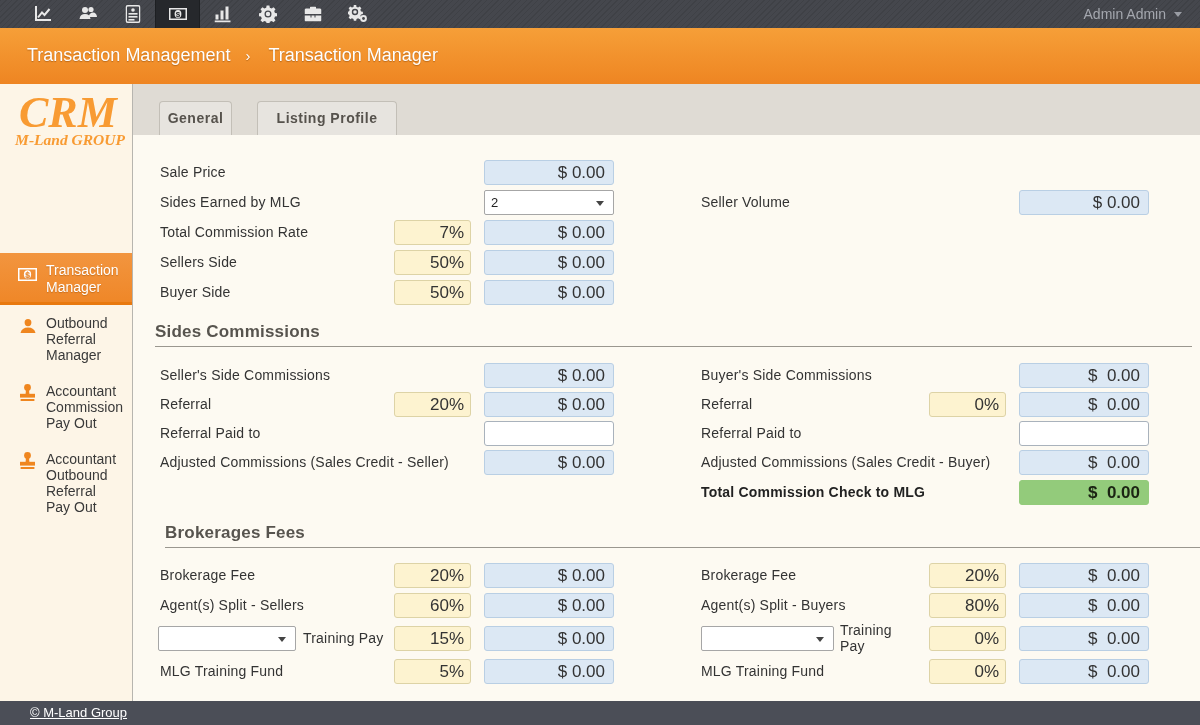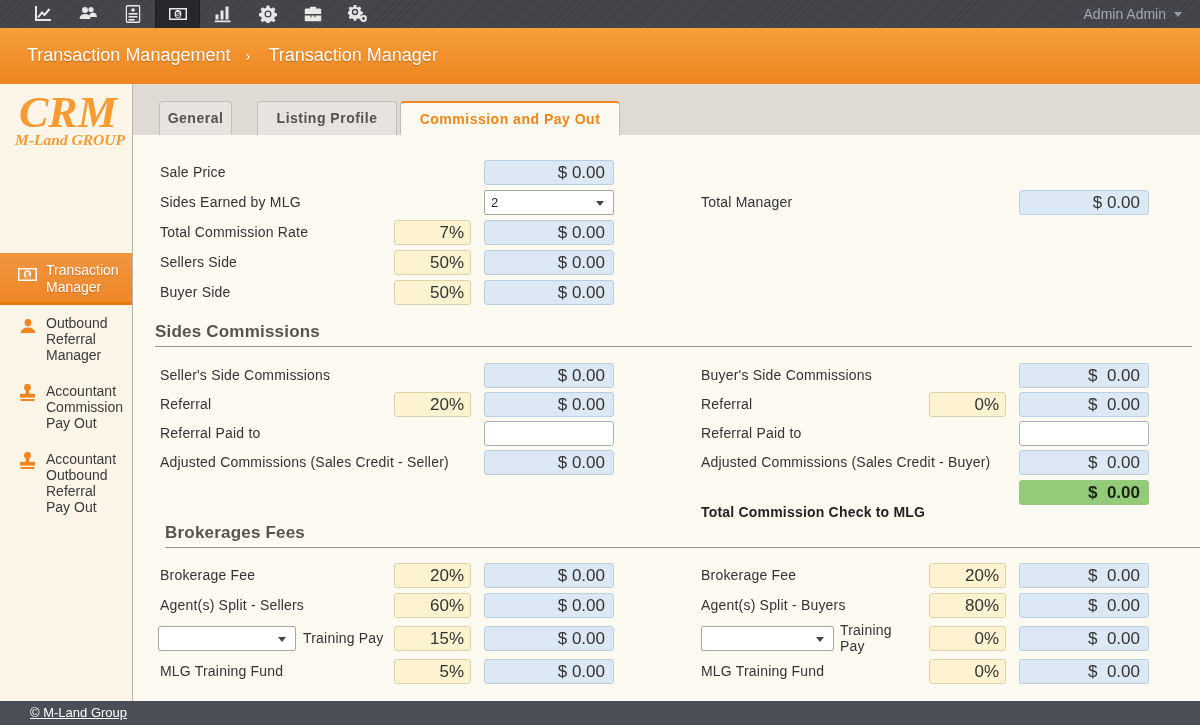--- a/index.html
+++ b/index.html
@@ -40,21 +40,21 @@
 
 #tabstrip { position:absolute; left:133px; top:84px; width:1067px; height:51px; background:#dfdbd4; }
 .tab { position:absolute; top:17px; height:34px; background:#e7e4df; border:1px solid #c3bfb7; border-bottom:none; border-radius:4px 4px 0 0; font-size:14px; font-weight:bold; color:#56524c; text-align:center; line-height:33px; letter-spacing:0.5px; }
 #tab1 { left:26px; width:73px; }
 #tab2 { left:124px; width:140px; }
 #tab3 { left:267px; width:220px; background:#fdfaf2; border-color:#c3bfb7; border-top:2px solid #ef8621; color:#f08619; height:35px; }
 
 
 #content { position:absolute; left:133px; top:135px; width:1067px; height:566px; background:#fdfaf2; }
 .lbl { position:absolute; font-size:14px; color:#333; letter-spacing:0.2px; line-height:25px; height:25px; white-space:nowrap; }
-.lbl.b { font-weight:bold; color:#222;margin-top:20px; }
+.lbl.b { font-weight:bold; color:#222; }
 .inp { position:absolute; height:25px; border-radius:3px; font-size:17px; color:#333; line-height:23px; white-space:pre; }
 .yel { background:#fdf3d0; border:1px solid #ddd3a6; width:77px; text-align:right; padding-right:6px; }
 .blu { background:#dce8f4; border:1px solid #b9cfe4; width:130px; text-align:right; padding-right:8px; }
 .wht { background:#fff; border:1px solid #a9b2bc; width:130px; }
 .grn { background:#93cb7b; border:1px solid #93cb7b; width:130px; text-align:right; padding-right:8px; font-weight:bold; color:#1b2413; }
 .sel { position:absolute; height:25px; background:#fff; border:1px solid #a6a6a6; border-radius:2px; font-size:13px; color:#222; line-height:23px; padding-left:6px; }
 .sel .ar { position:absolute; right:9px; top:10px; width:0; height:0; border-left:4px solid transparent; border-right:4px solid transparent; border-top:5px solid #444; }
 .shead { position:absolute; left:22px; width:1037px; font-size:17px; font-weight:bold; color:#57544e; letter-spacing:0.2px; border-bottom:1px solid #9a978f; height:23px; line-height:16px; }
 </style>
 </head>
@@ -158,31 +158,30 @@
       <path fill="#ef861f" d="M7 5.5 h3 l0.4 4.5 h-3.8z"></path>
       <rect x="1" y="9.8" width="15" height="3.8" fill="#ef861f"></rect>
       <rect x="1.6" y="15" width="13.8" height="2" fill="#ef861f"></rect>
     </svg>
   <div class="txt">Accountant Outbound Referral Pay&nbsp;Out</div>
 </div>
 
 <div id="tabstrip">
   <div class="tab" id="tab1">General</div>
   <div class="tab" id="tab2">Listing Profile</div>
-  <div class="tab" id="tab3">Commission and Pay Out</div>
 </div>
 
 <div id="content"></div>
 
 <div class="lbl" style="left:160px; top:160px;">Sale Price</div>
 <div class="inp blu" style="left:484px; top:160px;">$ 0.00</div>
 
 <div class="lbl" style="left:160px; top:190px;text-align:center;">Sides Earned by MLG</div>
 <div class="sel" style="left:484px; top:190px; width:130px;">2<span class="ar"></span></div>
-<div class="lbl" style="left:701px; top:190px;">Total Manager</div>
+<div class="lbl" style="left:701px; top:190px;">Seller Volume</div>
 <div class="inp blu" style="left:1019px; top:190px;">$ 0.00</div>
 
 <div class="lbl" style="left:160px; top:220px;">Total Commission Rate</div>
 <div class="inp yel" style="left:394px; top:220px;">7%</div>
 <div class="inp blu" style="left:484px; top:220px;">$ 0.00</div>
 
 <div class="lbl" style="left:160px; top:250px;">Sellers Side</div>
 <div class="inp yel" style="left:394px; top:250px;">50%</div>
 <div class="inp blu" style="left:484px; top:250px;">$ 0.00</div>
 

